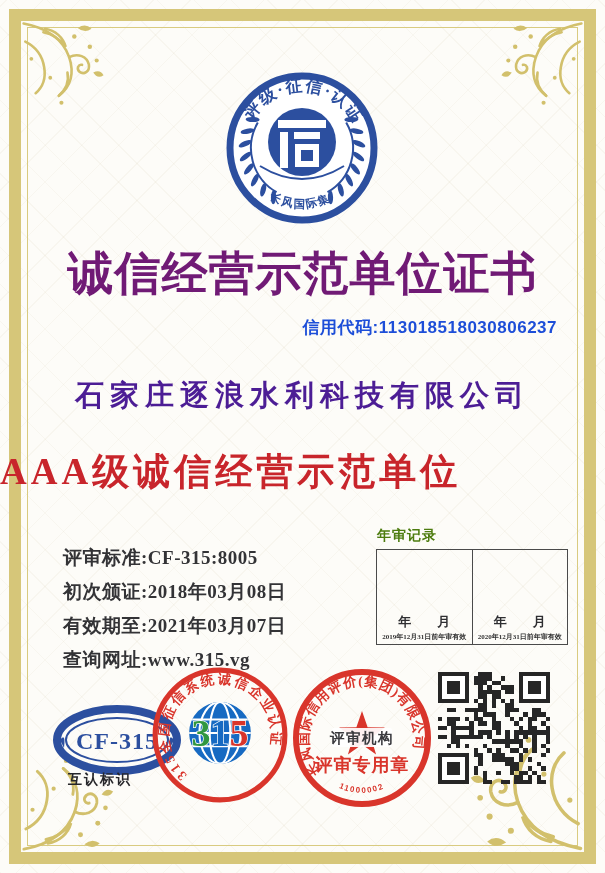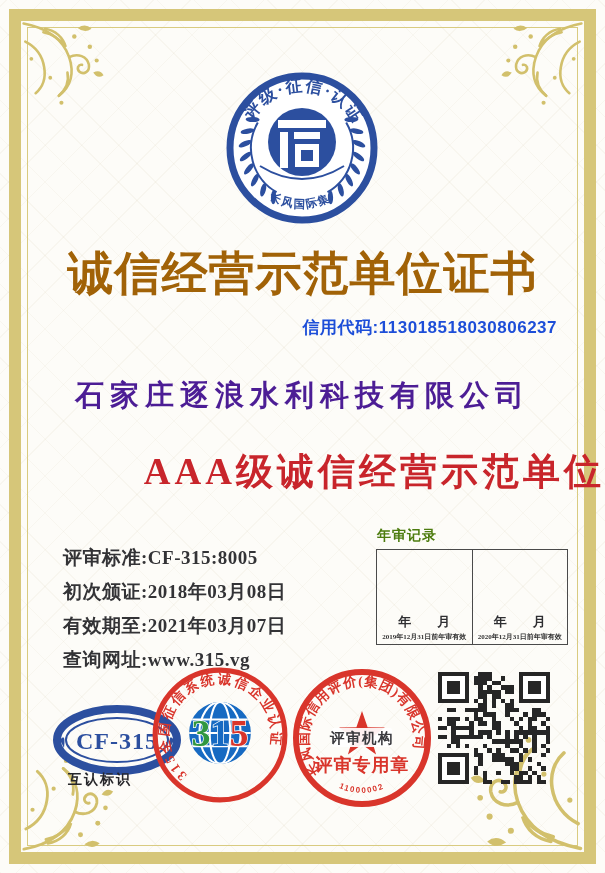--- a/index.html
+++ b/index.html
@@ -15,26 +15,26 @@
   .gold-line{position:absolute;inset:27px;border:1px solid #d9cb80;}
   .corner{position:absolute;color:#d2c06c;}
   .c-tl{left:21px;top:21px;width:86px;height:86px;}
   .c-tr{right:21px;top:21px;width:86px;height:86px;transform:scaleX(-1);}
   .c-bl{left:21px;bottom:21px;width:96px;height:96px;transform:scaleY(-1);}
   .c-br{right:21px;bottom:21px;width:118px;height:118px;transform:scale(-1,-1);}
 
   .logo{position:absolute;left:222px;top:70px;width:160px;height:160px;}
 
   .title{position:absolute;left:0;right:0;top:243px;text-align:center;
-         font-size:46px;font-weight:800;letter-spacing:1px;color:#a16207;}
+         font-size:46px;font-weight:800;letter-spacing:1px;color:#701a75;}
   .credit{position:absolute;right:48px;top:316px;font-size:17px;font-weight:700;
           color:#1d4ed8;letter-spacing:.5px;}
   .company{position:absolute;left:0;right:0;top:376px;text-align:center;
            font-size:29px;font-weight:800;letter-spacing:6px;color:#4c1d95;}
-  .award{position:absolute;left:0;right:0;top:447px;text-align:right;
+  .award{position:absolute;left:0;right:0;top:447px;text-align:left;
          font-family:"Liberation Serif",serif;font-size:37px;font-weight:700;
          letter-spacing:4px;color:#c8252b;}
 
   .details{position:absolute;left:63px;top:541px;font-family:"Liberation Serif",serif;
            font-size:19px;font-weight:700;color:#333336;}
   .details div{height:34px;line-height:34px;letter-spacing:.5px;}
 
   .review-label{position:absolute;left:377px;top:527px;font-family:"Liberation Serif",serif;
                 font-size:14px;font-weight:700;color:#4d7c0f;letter-spacing:1px;}
   .review-table{position:absolute;left:376px;top:549px;width:190px;height:94px;

